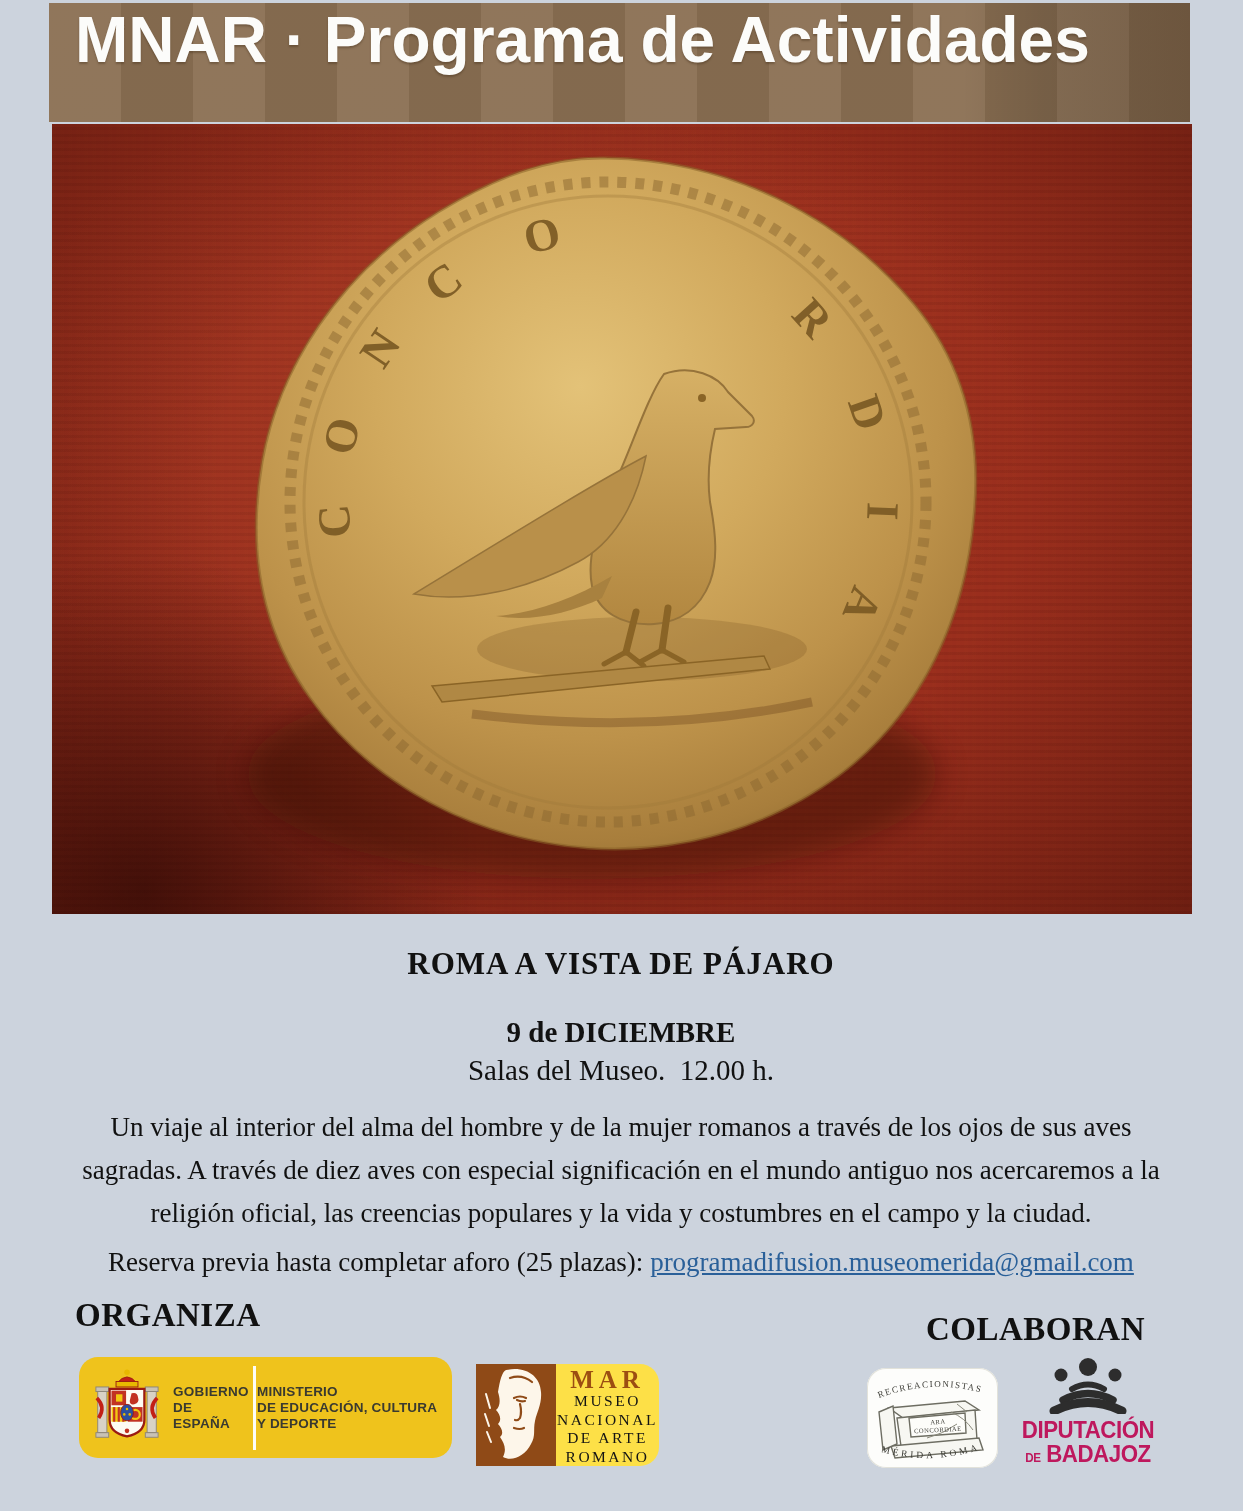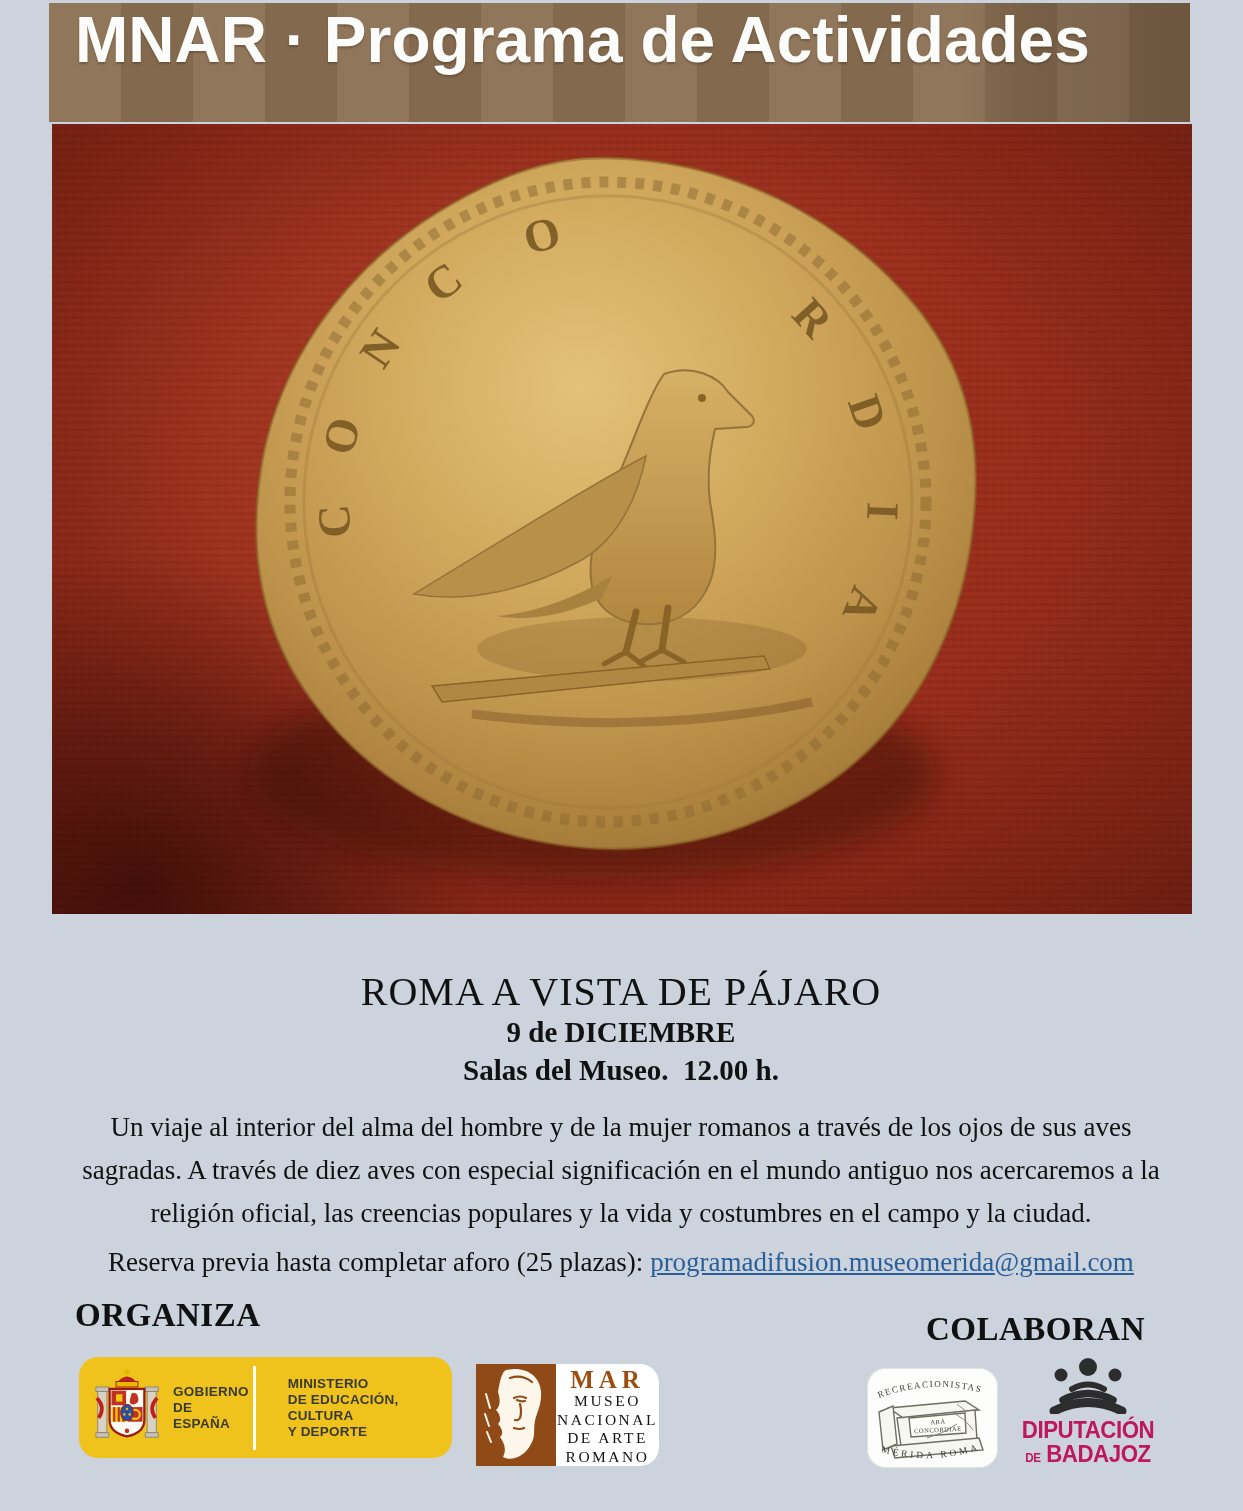--- a/index.html
+++ b/index.html
@@ -34,42 +34,42 @@
       repeating-linear-gradient(90deg, rgba(160,55,28,0.12) 0 4px, rgba(0,0,0,0) 4px 8px),
       #9a2e1d;
   }
   .photo svg{position:absolute;left:0;top:0;}
   .coin-letter{
     font-family:"Liberation Serif","DejaVu Serif",serif;
     font-size:46px;font-weight:bold;fill:#7b5a24;opacity:.92;
   }
   
   .tcenter{position:absolute;left:61px;width:1120px;text-align:center;}
-  .event-title{top:968px;font-size:40px;font-weight:normal;letter-spacing:1px;}
+  .event-title{top:946px;font-size:31px;font-weight:bold;letter-spacing:1px;}
   .event-date{top:1016px;font-size:29px;font-weight:bold;}
-  .event-venue{top:1054px;font-size:29px;font-weight:bold;white-space:pre-wrap;}
+  .event-venue{top:1054px;font-size:29px;font-weight:normal;white-space:pre-wrap;}
   .event-desc{top:1106px;font-size:27px;line-height:43px;}
   .event-booking{top:1247px;font-size:27px;}
   .event-booking a{color:#2a6099;text-decoration:underline;}
   .sec-head{position:absolute;font-size:33px;font-weight:bold;letter-spacing:.5px;}
   .sec-organiza{left:75px;top:1297px;}
   .sec-colaboran{right:98px;top:1311px;}
   
   .logo{position:absolute;border-radius:19px;}
   .logo-gob{
     left:79px;top:1357px;width:373px;height:101px;background:#efc31c;
     display:flex;align-items:center;
     font-family:"Liberation Sans","DejaVu Sans",sans-serif;color:#3a3a30;
   }
   .gob-arms{flex:0 0 auto;margin-left:16px;}
   .gob-text1{font-size:13.5px;font-weight:bold;letter-spacing:.3px;line-height:16px;margin-left:14px;width:72px;}
   .gob-div{width:3px;height:84px;background:#fdfdf6;margin-left:8px;}
-  .gob-text2{font-size:13.5px;font-weight:bold;letter-spacing:.2px;line-height:16px;margin-left:32px;}
+  .gob-text2{font-size:13.5px;font-weight:bold;letter-spacing:.2px;line-height:16px;margin-left:1px;}
   .logo-mnar{
-    left:476px;top:1364px;width:183px;height:102px;background:#ffffff;display:flex;
+    left:476px;top:1364px;width:183px;height:102px;background:#fde047;display:flex;
   }
   .mnar-face{flex:0 0 80px;height:102px;background:#8f4a17;}
   .mnar-right{flex:1;text-align:center;padding-top:4px;}
   .mnar-acronym{
     font-family:"Liberation Serif",serif;font-weight:bold;font-size:25px;
     color:#9c4e12;letter-spacing:5px;line-height:24px;
   }
   .mnar-line{
     font-family:"Liberation Serif",serif;font-size:15.5px;color:#141414;
     letter-spacing:2.5px;line-height:18.5px;

